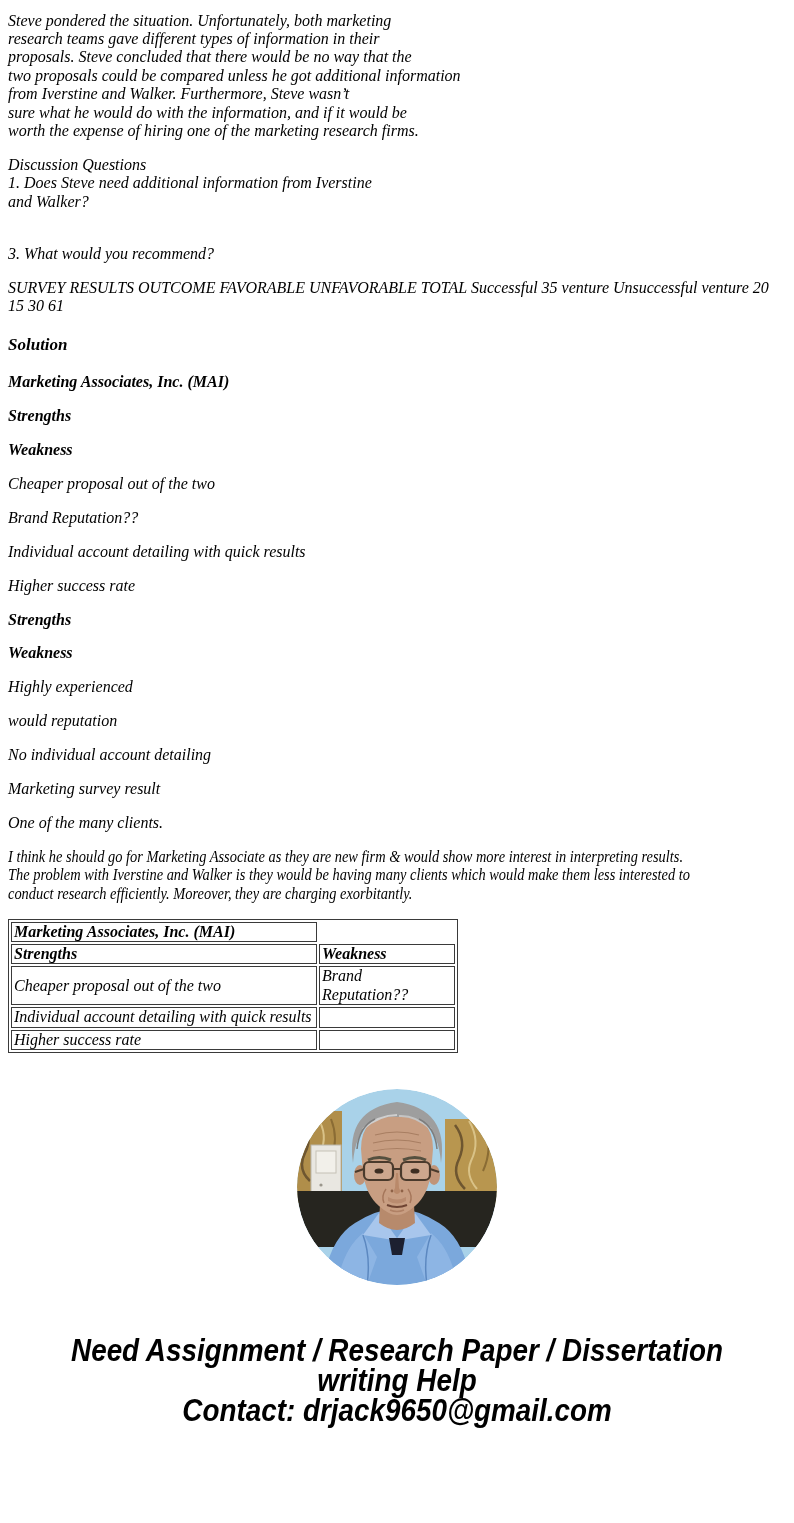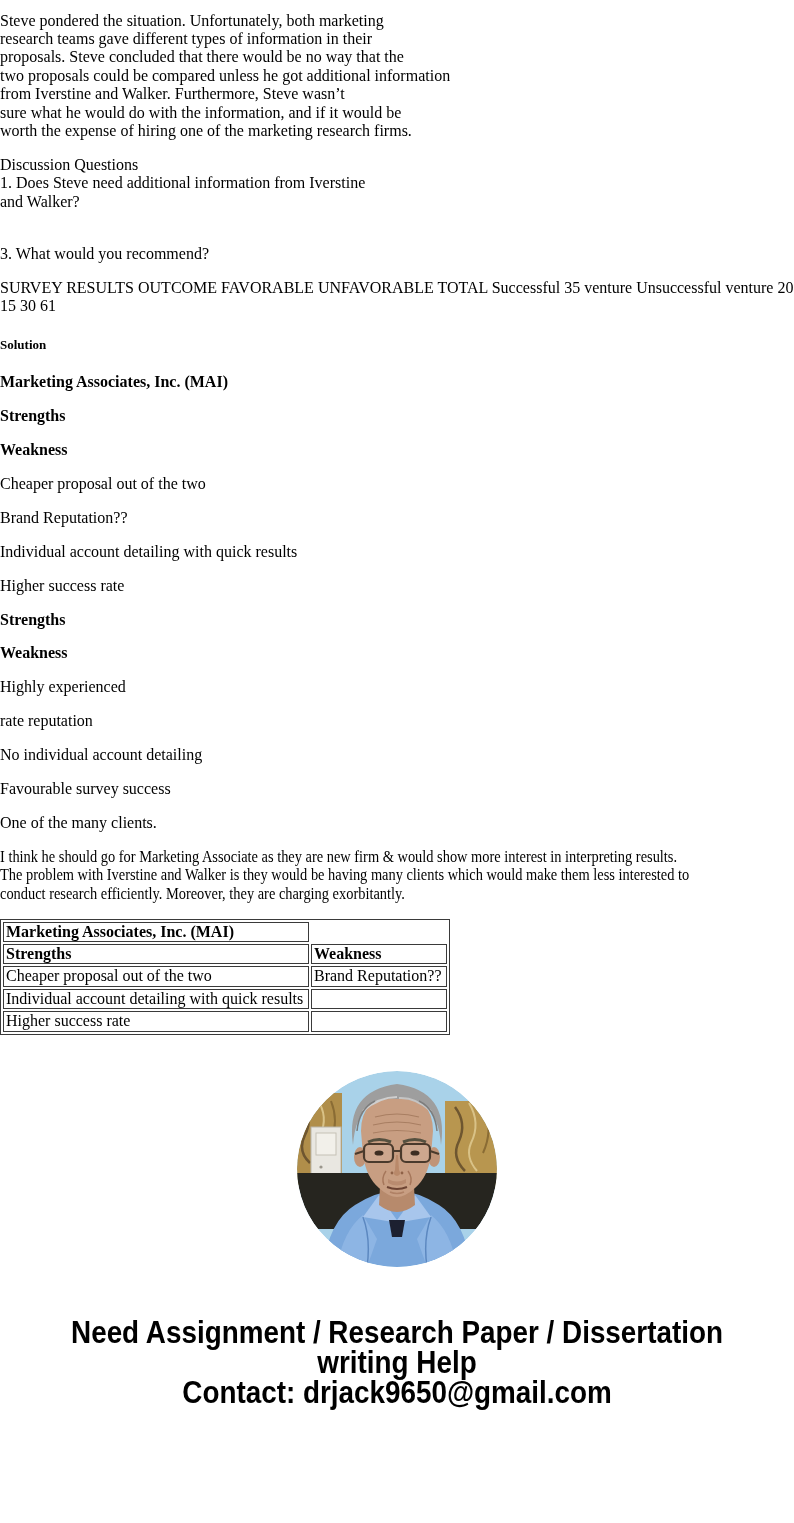--- a/index.html
+++ b/index.html
@@ -4,24 +4,24 @@
 <style>
   html, body { margin: 0; padding: 0; }
   body {
     width: 794px; height: 1523px;
     background: #ffffff;
     color: #000000;
     font-family: "Liberation Serif", serif;
     font-size: 16px;
     overflow: hidden;
   }
-  .content { padding: 0 0; margin-top: -4px; }
+  .content { padding: 0 8px; margin-top: -4px; font-style: italic; }
   p { margin: 15.5px 0; line-height: 18.4px; }
   p.bold { font-weight: bold; }
-  h3.solution-heading { font-size: 13px; font-weight: bold; margin: 18px 0; line-height: 21.5px; }
+  h3.solution-heading { font-size: 17px; font-weight: bold; margin: 18px 0; line-height: 21.5px; }
 
   
   p.narrow {
     width: 868px;
     white-space: nowrap;
     transform: scaleX(0.9);
     transform-origin: 0 0;
   }
 
   
@@ -87,23 +87,23 @@
   <p class="bold">Strengths</p>
   <p class="bold">Weakness</p>
   <p>Cheaper proposal out of the two</p>
   <p>Brand Reputation??</p>
   <p>Individual account detailing with quick results</p>
   <p>Higher success rate</p>
 
   <p class="bold">Strengths</p>
   <p class="bold">Weakness</p>
   <p>Highly experienced</p>
-  <p>rate reputation</p>
+  <p>would reputation</p>
   <p>No individual account detailing</p>
-  <p>Favourable survey success</p>
+  <p>Marketing survey result</p>
   <p>One of the many clients.</p>
 
   <p class="narrow">I think he should go for Marketing Associate as they are new firm &amp; would show more interest in interpreting results.<br>The problem with Iverstine and Walker is they would be having many clients which would make them less interested to<br>conduct research efficiently. Moreover, they are charging exorbitantly.</p>
 
   <table class="compare">
     <tbody>
         <tr>
       <td class="c1 bold">Marketing Associates, Inc. (MAI)</td>
       <td class="c2 noborder"></td>
     </tr>

